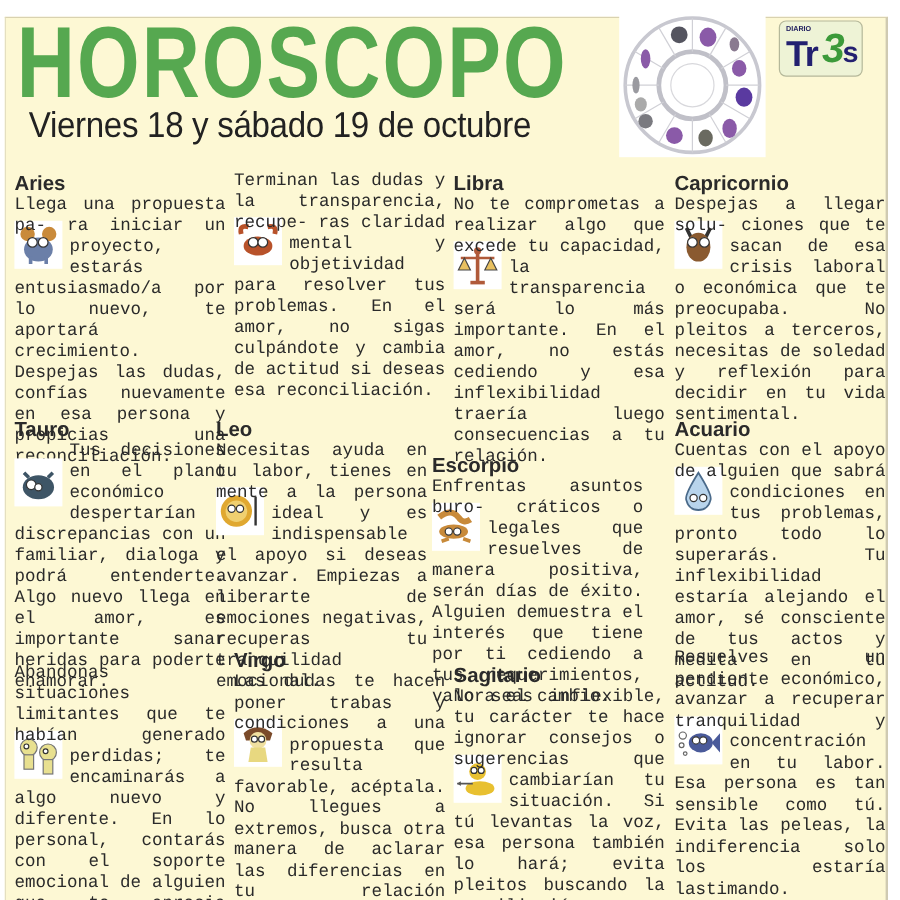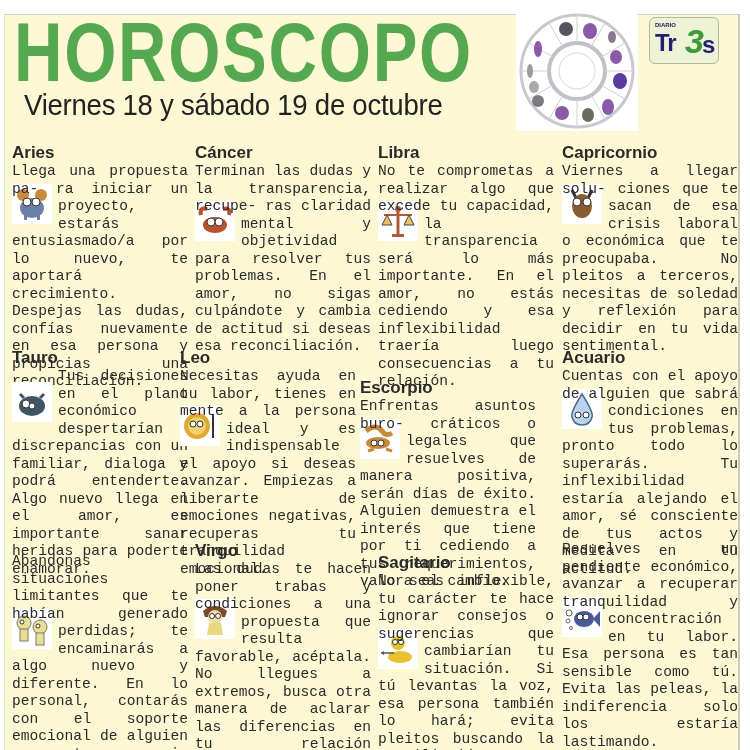--- a/index.html
+++ b/index.html
@@ -20,21 +20,21 @@
     }
     .wheel {
       position: absolute; left: 516px; top: 9px; width: 122px; height: 122px;
       background: #ffffff;
     }
     .logo {
       position: absolute; left: 649px; top: 17px; width: 70px; height: 47px;
       background: #eef3d6; border: 1px solid #b5b89a; border-radius: 6px; box-sizing: border-box;
     }
     .logo .diario { position: absolute; left: 5px; top: 4px; font-size: 6px; color: #222060; font-weight: bold; }
-    .logo .tr { position: absolute; left: 5px; top: 11px; font-size: 24px; font-weight: bold; color: #232070; letter-spacing: -1px; }
+    .logo .tr { position: absolute; left: 5px; top: 11px; font-size: 30px; font-weight: bold; color: #232070; letter-spacing: -1px; }
     .logo .three { position: absolute; left: 35px; top: 4px; font-size: 34px; font-weight: bold; color: #3c9a3a; font-style: italic; }
     .logo .s { position: absolute; left: 52px; top: 13px; font-size: 24px; font-weight: bold; color: #232070; }
 
     .grid { position: absolute; left: 12px; top: 143px; width: 726px; }
     .sign {
       position: absolute; width: 176px; font-size: 14.6px; line-height: 17.5px; color: #2a2a2a;
     }
     .sign h2 { margin: 0 0 0 0; font-size: 17px; line-height: 20px; font-weight: bold; color: #2a2a2a; }
     .sign .body { text-align: justify; hyphens: manual; font-family: Liberation Mono, monospace; }
     .sign .icon {
@@ -111,21 +111,20 @@
             <circle cx="22" cy="16" r="4" fill="#fff" stroke="#333"></circle>
             <rect x="10" y="28" width="3" height="6" fill="#6b7fa8"></rect>
             <rect x="23" y="28" width="3" height="6" fill="#6b7fa8"></rect>
           </svg>
       </span>
       <span>ra iniciar un proyecto, estarás entusiasmado/a por lo nuevo, te aportará crecimiento. Despejas las dudas, confías nuevamente en esa persona y propicias una reconciliación.</span>
     </div>
   </div>
 
   <div class="sign" style="left:183px;top:0;">
-    <h2>Cáncer</h2>
     <div class="body">
       <span>Terminan las dudas y la transparencia, recupe-</span>
       <span class="icon">
         <svg viewBox="0 0 36 36">
             <path d="M4 12 Q2 4 10 6" stroke="#b8522a" stroke-width="4" fill="none"></path>
             <path d="M32 12 Q34 4 26 6" stroke="#b8522a" stroke-width="4" fill="none"></path>
             <ellipse cx="18" cy="22" rx="12" ry="8" fill="#b8522a"></ellipse>
             <circle cx="14" cy="19" r="4" fill="#fff" stroke="#333"></circle>
             <circle cx="22" cy="19" r="4" fill="#fff" stroke="#333"></circle>
           </svg>
@@ -148,21 +147,21 @@
             <circle cx="18" cy="6" r="3" fill="#b05a3a"></circle>
           </svg>
       </span>
       <span>capacidad, la transparencia será lo más importante. En el amor, no estás cediendo y esa inflexibilidad traería luego consecuencias a tu relación.</span>
     </div>
   </div>
 
   <div class="sign" style="left:550px;top:0;">
     <h2>Capricornio</h2>
     <div class="body">
-      <span>Viernes a llegar solu-</span>
+      <span>Despejas a llegar solu-</span>
       <span class="icon">
         <svg viewBox="0 0 36 36">
             <path d="M8 4 L12 12 M28 4 L24 12" stroke="#333" stroke-width="3"></path>
             <ellipse cx="18" cy="20" rx="10" ry="12" fill="#8a5a30"></ellipse>
             <circle cx="13" cy="16" r="4" fill="#fff" stroke="#333"></circle>
             <circle cx="23" cy="16" r="4" fill="#fff" stroke="#333"></circle>
           </svg>
       </span>
       <span>ciones que te sacan de esa crisis laboral o económica que te preocupaba. No pleitos a terceros, necesitas de soledad y reflexión para decidir en tu vida sentimental.</span>
     </div>

